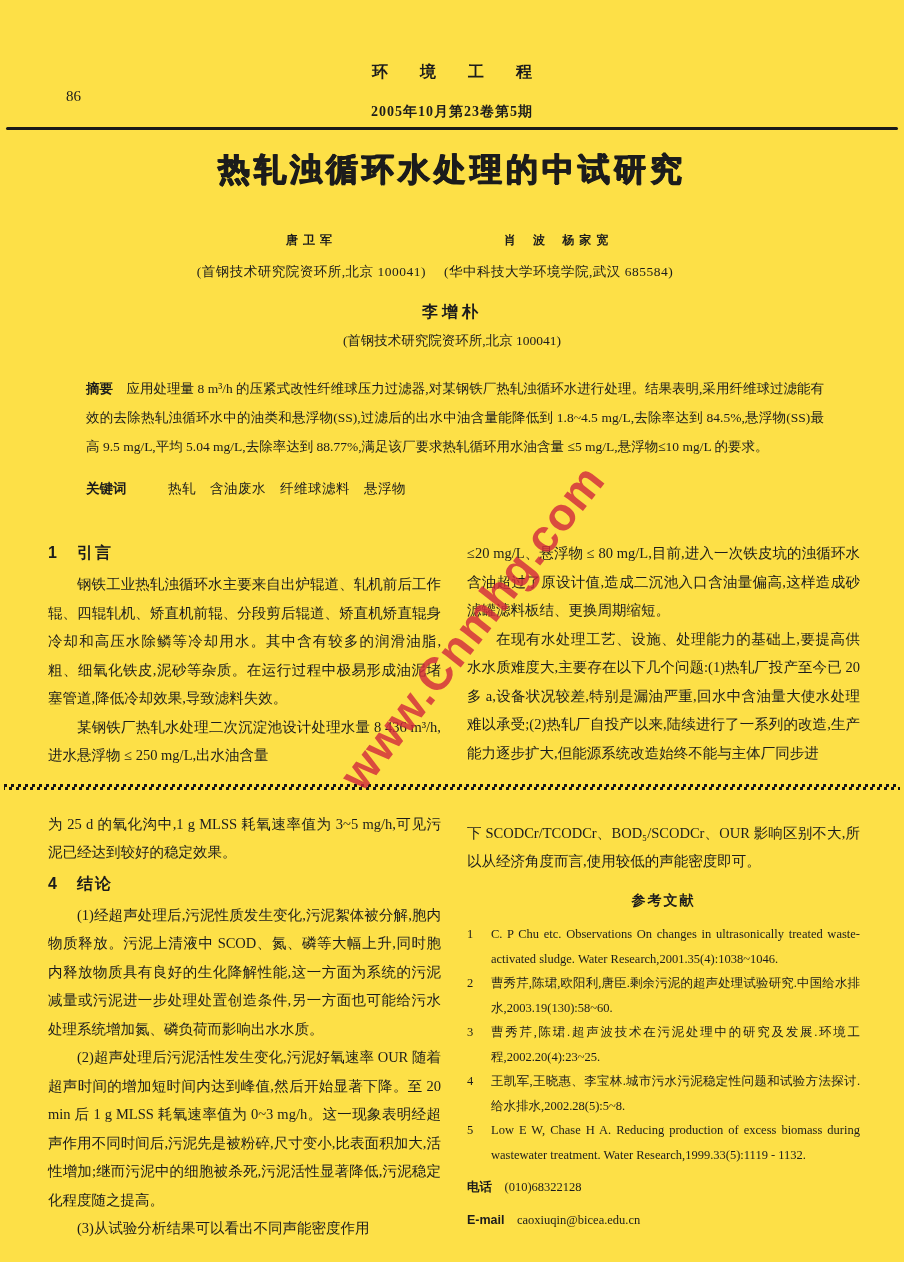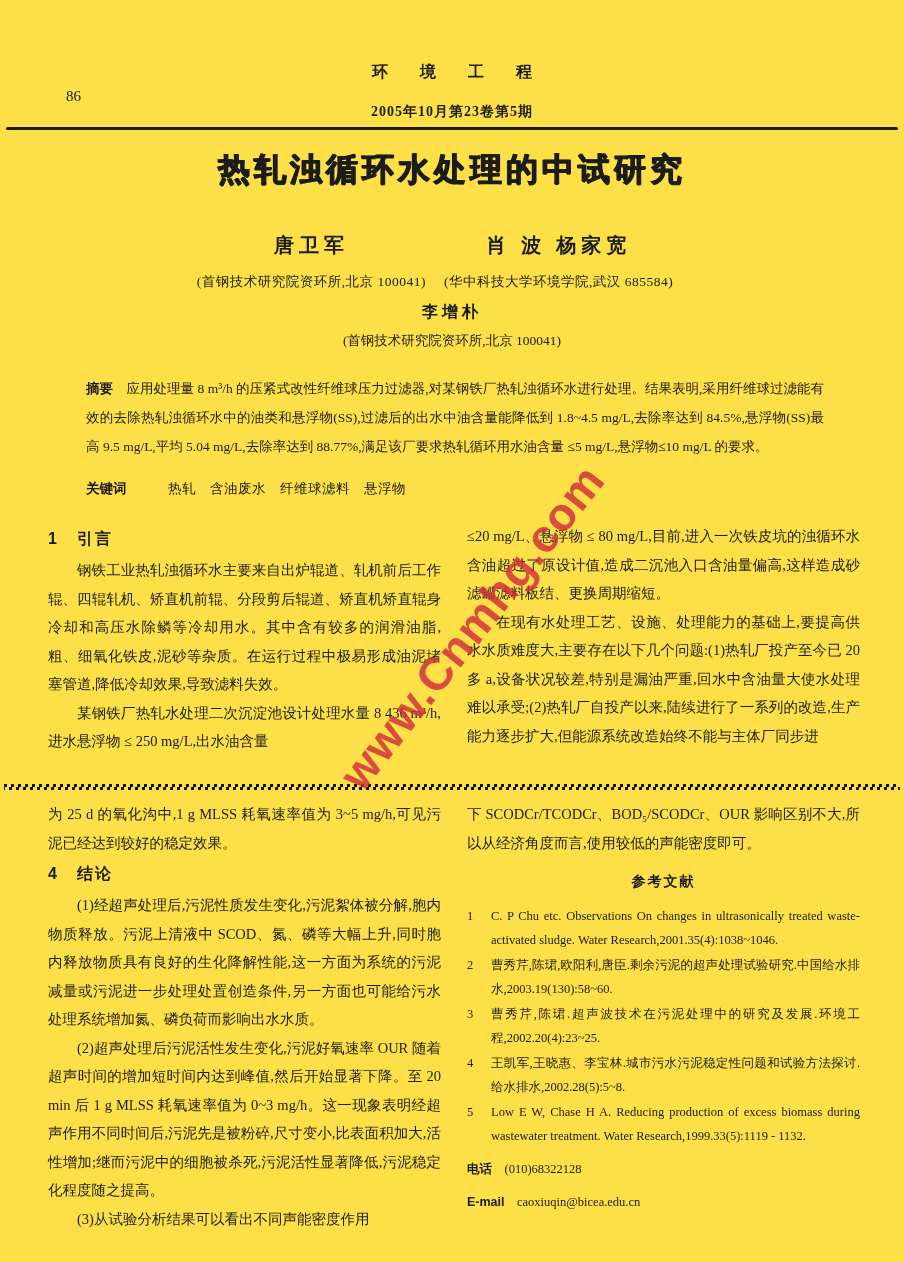--- a/index.html
+++ b/index.html
@@ -19,34 +19,34 @@
   .page-num { position:absolute; top:88px; left:66px; font-size:15px; }
   .head-rule { position:absolute; top:127px; left:6px; right:6px; height:3px; background:#1a1a1a; border-radius:2px; }
 
   
   .title { position:absolute; top:148px; left:0; width:100%; text-align:center;
     font-family:"Liberation Sans","DejaVu Sans",sans-serif;
     font-size:32px; font-weight:900; letter-spacing:4px;
     text-shadow:0.8px 0 currentColor, -0.8px 0 currentColor, 0 0.6px currentColor; }
   .authors-row { position:absolute; top:232px; left:0; width:870px; display:flex; justify-content:center; gap:18px; }
   .author-col { text-align:center; }
-  .author-name { font-size:20px; font-weight:700; letter-spacing:5px; }
+  .author-name { font-size:12px; font-weight:700; letter-spacing:5px;font-family:Liberation Mono, monospace; }
   .author-affil { font-size:13.5px; margin-top:14px; letter-spacing:0.5px; }
   .center-author { position:absolute; top:302px; left:0; width:100%; text-align:center; font-size:16px; font-weight:700; letter-spacing:4px; }
   .center-affil { position:absolute; top:332px; left:0; width:100%; text-align:center; font-size:13.5px; }
 
   
   .abstract { position:absolute; top:374px; left:86px; width:738px;
     font-size:13.5px; line-height:29px; text-align:justify; }
   .abstract b, .kw b { font-family:"Liberation Sans","DejaVu Sans",sans-serif; font-weight:700; }
   .kw { position:absolute; top:480px; left:86px; width:738px; font-size:13.5px; }
   .kw-words { letter-spacing:0.5px;margin-left:28px; }
 
   
-  .cols { position:absolute; left:48px; width:812px; display:flex; gap:26px; }
+  .cols { position:absolute; left:48px; width:812px; display:flex; gap:26px;align-items:center; }
   .cols.top { top:522px; height:262px; overflow:hidden; }
   .cols.bottom { top:800px; height:452px; }
   .col { width:393px; font-size:14.5px; line-height:28.5px; text-align:justify; }
   .col p.ind { text-indent:2em; }
   .sec-head { font-family:"Liberation Sans","DejaVu Sans",sans-serif; font-weight:700; font-size:16px; line-height:34px; letter-spacing:2px; }
 
   
   .tear { position:absolute; top:784px; left:4px; right:4px; height:6px;
     background-image:
       repeating-linear-gradient(90deg,#151515 0 3px, transparent 3px 7px),

